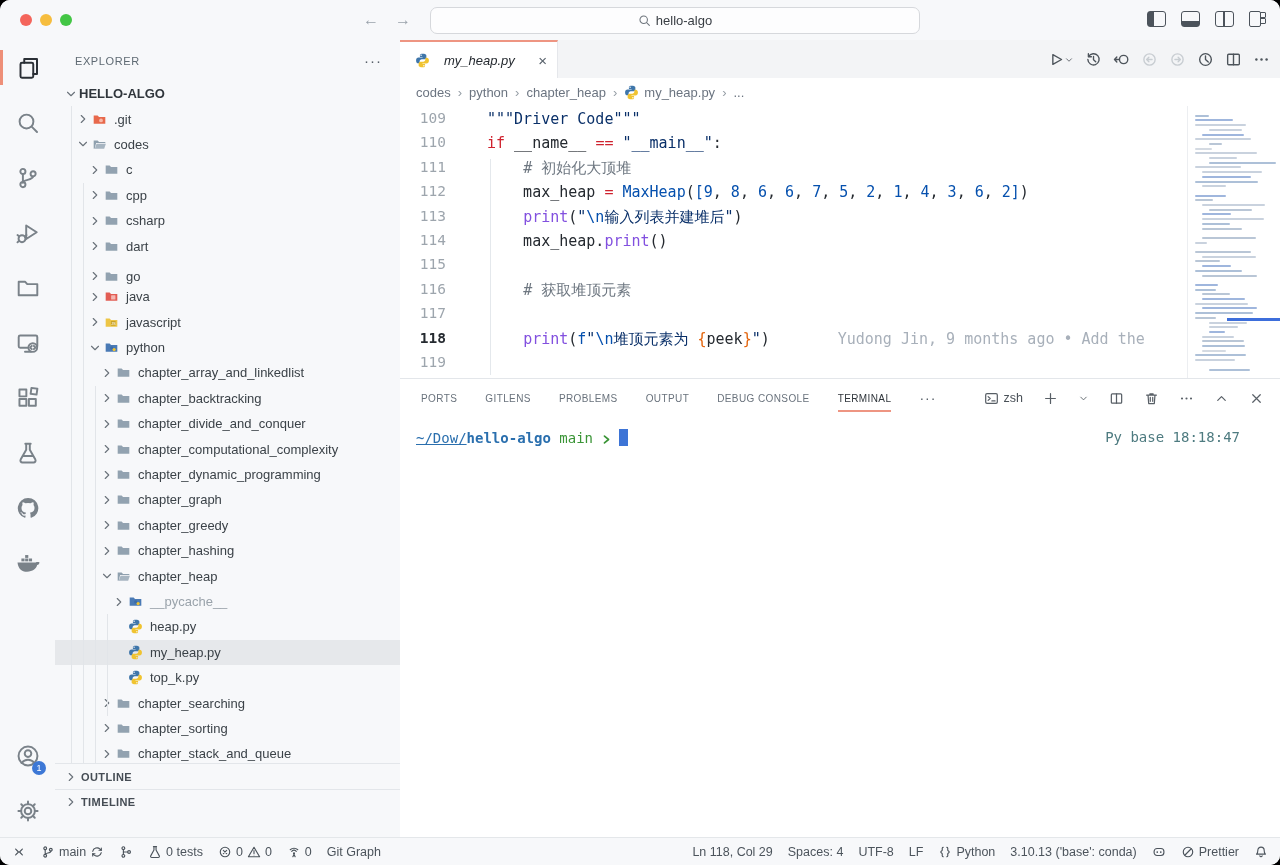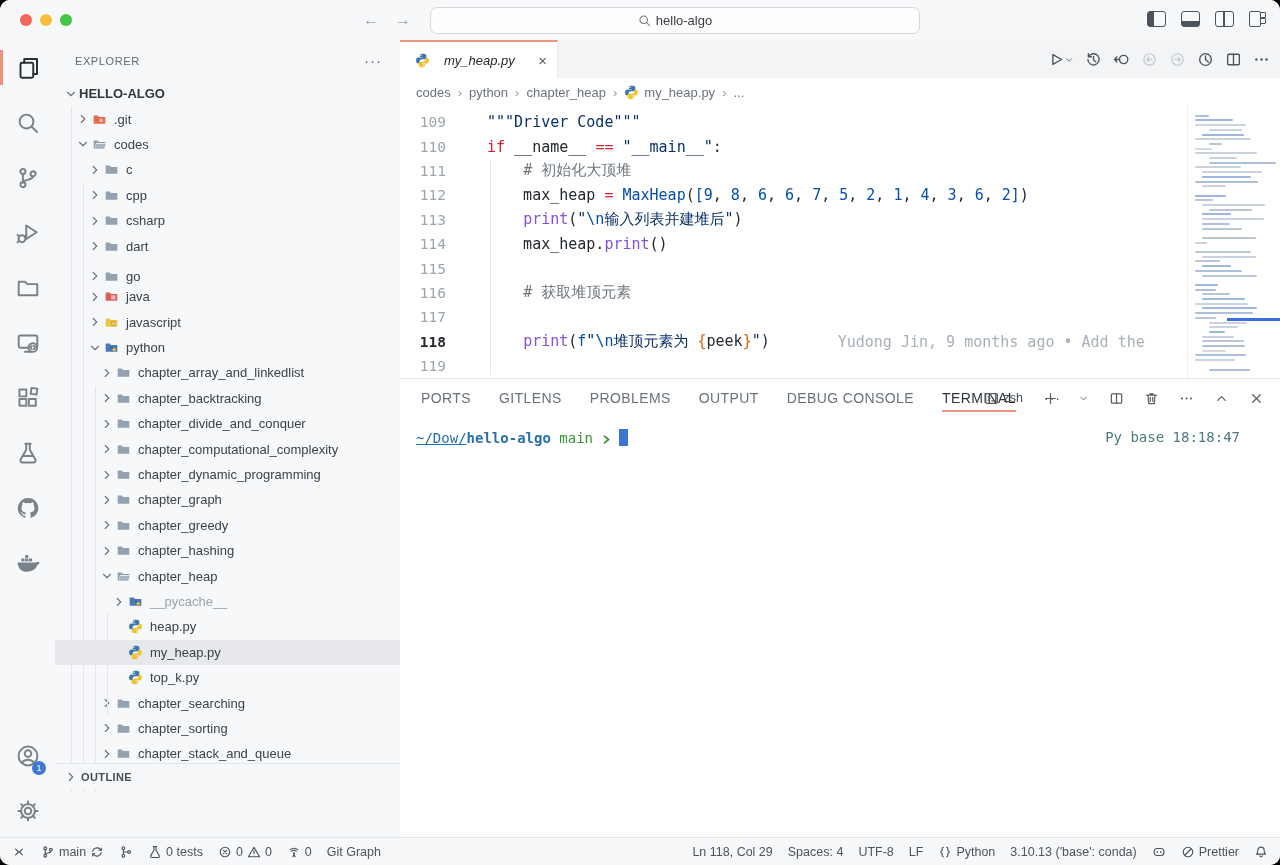--- a/index.html
+++ b/index.html
@@ -51,37 +51,37 @@
   #tabbar{position:absolute;left:0;right:0;top:0;height:38px;background:#f3f4f6;border-bottom:1px solid #e5e7eb;}
   #tab-active{position:absolute;left:0;top:0;height:38px;width:158px;background:#fff;border-right:1px solid #e5e7eb;border-top:2.5px solid #ee9582;box-sizing:border-box;display:flex;align-items:center;padding:0 10px 0 14px;gap:7px;}
   #tab-active .tab-label{font-style:italic;font-size:13px;color:#24292f;}
   #tab-active .tab-close{margin-left:auto;color:#57606a;font-size:15px;line-height:1;}
   #editor-actions{position:absolute;right:10px;top:0;height:38px;display:flex;align-items:center;gap:11px;color:#4d545b;}
   .ea.disabled{color:#c8cdd2;}
   #breadcrumbs{position:absolute;left:0;right:0;top:38px;height:28px;display:flex;align-items:center;padding-left:16px;gap:7px;font-size:13px;color:#6b7480;background:#fff;}
   #breadcrumbs .sep{color:#959da5;font-size:13px;}
   #codearea{position:absolute;left:0;right:0;top:66px;bottom:460px;overflow:hidden;}
   #codelines{position:absolute;left:0;top:4px;right:92px;font-family:"DejaVu Sans Mono","Liberation Mono",monospace;font-size:15px;}
-  .cline{height:24.4px;display:flex;align-items:center;white-space:pre;overflow:hidden;}
+  .cline{height:24.4px;display:flex;white-space:pre;overflow:hidden;}
   .lnum{width:46px;text-align:right;color:#9da5ad;font-size:14.5px;flex:none;}
   .lnum.cur{color:#24292f;font-weight:700;}
   .lcode{padding-left:41px;}
   .tok-kw{color:#cf222e;} .tok-op{color:#cf222e;} .tok-str{color:#0a3069;} .tok-num{color:#0550ae;}
   .tok-fn{color:#8250df;} .tok-cls{color:#0550ae;} .tok-cmt{color:#6e7781;} .tok-txt{color:#24292f;}
   .tok-esc{color:#0550ae;} .tok-brace{color:#e36209;}
   .blame{color:#a8b0ba;margin-left:68px;font-size:15px;}
   #indent-guide{position:absolute;left:90px;top:53px;width:1px;height:216px;background:#e4e8ec;}
   #minimap{position:absolute;right:0;top:0;bottom:0;width:92px;border-left:1px solid #eceef1;background:#fff;}
   .mm-line{position:absolute;height:2px;border-radius:1px;}
   #mm-marker{position:absolute;right:0;width:53px;height:3px;background:#3d6edb;top:212px;}
 
   
   #panel{position:absolute;left:0;right:0;top:338px;bottom:0;border-top:1px solid #e3e6ea;background:#fff;}
   #panel-tabs{position:absolute;left:0;right:0;top:0;height:38px;display:flex;align-items:center;padding-left:21px;gap:28px;}
-  .ptab{position:relative;font-size:14px;letter-spacing:.4px;color:#69727c;height:38px;display:flex;align-items:center;cursor:pointer;}
+  .ptab{position:relative;font-size:10px;letter-spacing:.4px;color:#69727c;height:38px;display:flex;align-items:center;cursor:pointer;}
   .ptab.active{color:#2f353b;}
   .ptab.active::after{content:"";position:absolute;left:0;right:0;bottom:5px;height:2px;background:#ee9582;}
   .ptab-more{color:#586069;font-size:14px;letter-spacing:1px;}
   #panel-controls{position:absolute;right:16px;top:0;height:38px;display:flex;align-items:center;gap:20px;color:#585f66;} 
   .pc-label{font-size:12.5px;color:#4a5158;margin-left:-6px;}
   #terminal{position:absolute;left:0;right:0;top:38px;bottom:0;font-family:"DejaVu Sans Mono","Liberation Mono",monospace;font-size:14px;}
   #term-line{position:absolute;left:16px;top:12px;white-space:pre;}
   .tp-blue{color:#2a6fae;text-decoration:underline;} .tp-blue-b{color:#2a6fae;font-weight:700;} .tp-green{color:#3a9436;}
   #term-cursor{display:inline-block;width:9px;height:17px;background:#3d74d6;vertical-align:-3px;margin-left:7px;}
   #term-right{position:absolute;right:40px;top:12px;color:#4e7b80;white-space:pre;}
@@ -576,20 +576,28 @@
         <div class="guide" style="left: 40px; top: 304.8px; height: 406.2px;"></div>
         <div class="guide" style="left: 52px; top: 533.4px; height: 101.6px;"></div>
       </div>
     <div class="sb-section" style="bottom:49px;">
       <span class="tchev">
           <svg class="ic" width="14" height="14" viewBox="0 0 16 16">
             <polyline points="6 4 10 8 6 12"></polyline>
           </svg>
         </span>
       <span>OUTLINE</span>
+    </div>
+    <div class="sb-section" style="bottom:24px;height:24px;">
+      <span class="tchev">
+          <svg class="ic" width="14" height="14" viewBox="0 0 16 16">
+            <polyline points="6 4 10 8 6 12"></polyline>
+          </svg>
+        </span>
+      <span>TIMELINE</span>
     </div>
   </div>
 
   <div id="editor">
     <div id="tabbar">
       <div id="tab-active">
         <span class="ticon">
             <svg width="15" height="15" viewBox="0 0 14 14">
               <path fill="#3f76aa" d="M6.9.6C4.4.6 4.6 1.7 4.6 2.3v1.5h2.5v.5H3.2C2 4.3 1 5 1 6.9s.9 2.7 2 2.7h1.3V7.9c0-1.1.9-2 2-2h2.6c.9 0 1.7-.8 1.7-1.7V2.3C10.6 1.2 9.4.6 6.9.6zM5.7 1.5a.66.66 0 1 1 0 1.32.66.66 0 0 1 0-1.32z"></path>
               <path fill="#f0c330" d="M7.1 13.4c2.5 0 2.3-1.1 2.3-1.7v-1.5H6.9v-.5h3.9c1.2 0 2.2-.7 2.2-2.6s-.9-2.7-2-2.7H9.7v1.7c0 1.1-.9 2-2 2H5.1c-.9 0-1.7.8-1.7 1.7v1.9c0 1.1 1.2 1.7 3.7 1.7zm1.2-.9a.66.66 0 1 1 0-1.32.66.66 0 0 1 0 1.32z"></path>

